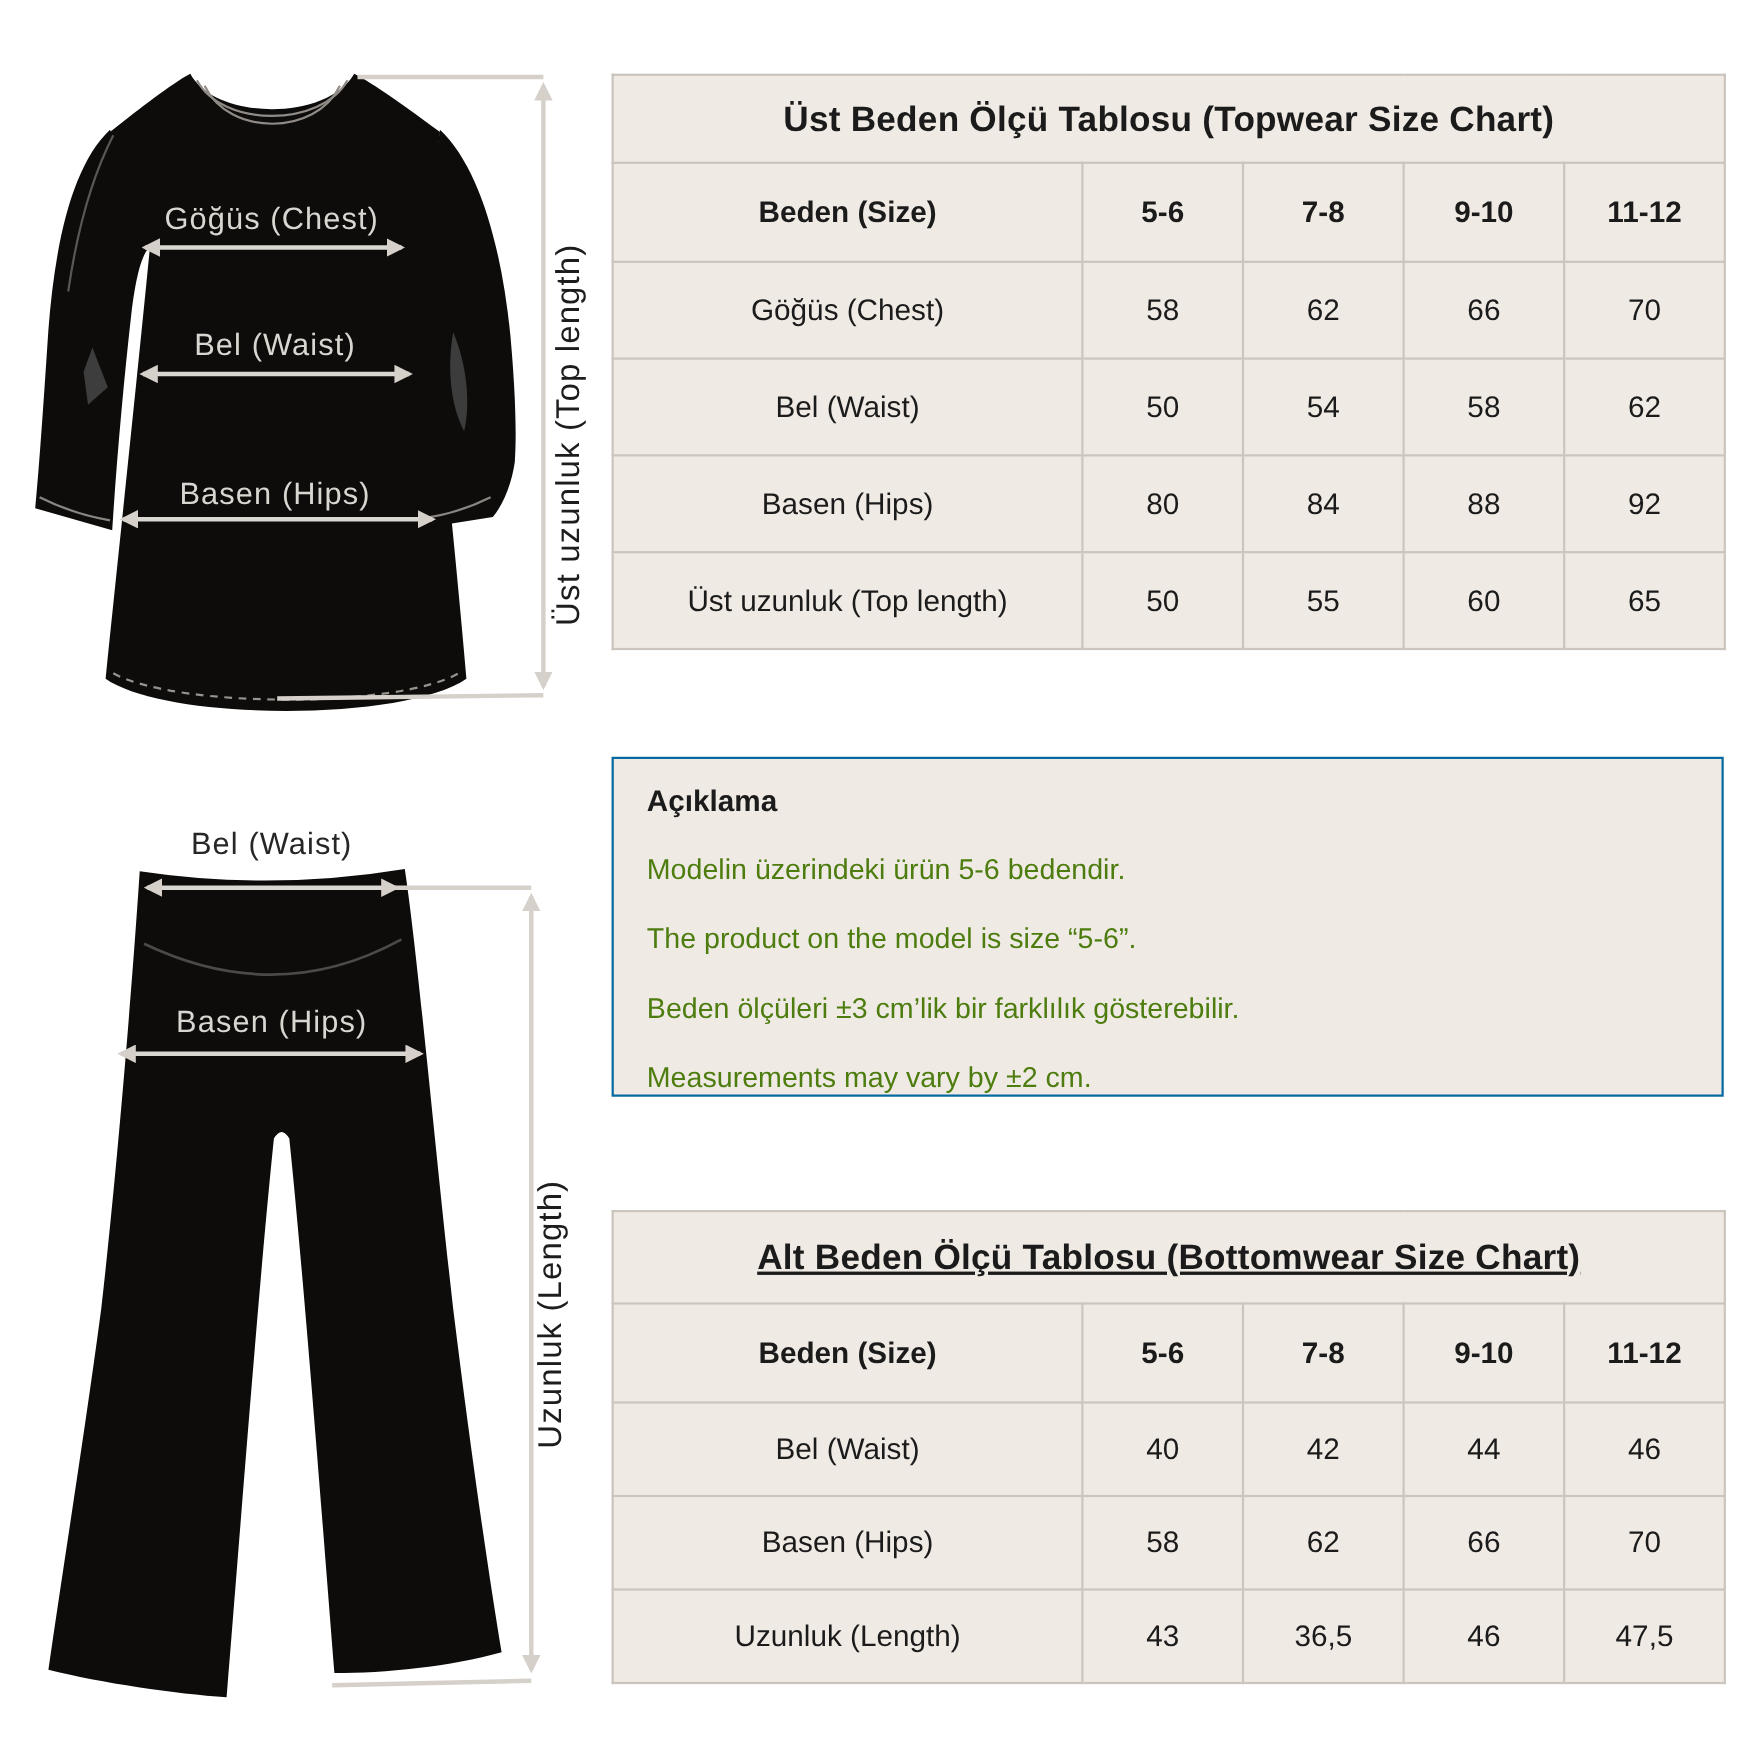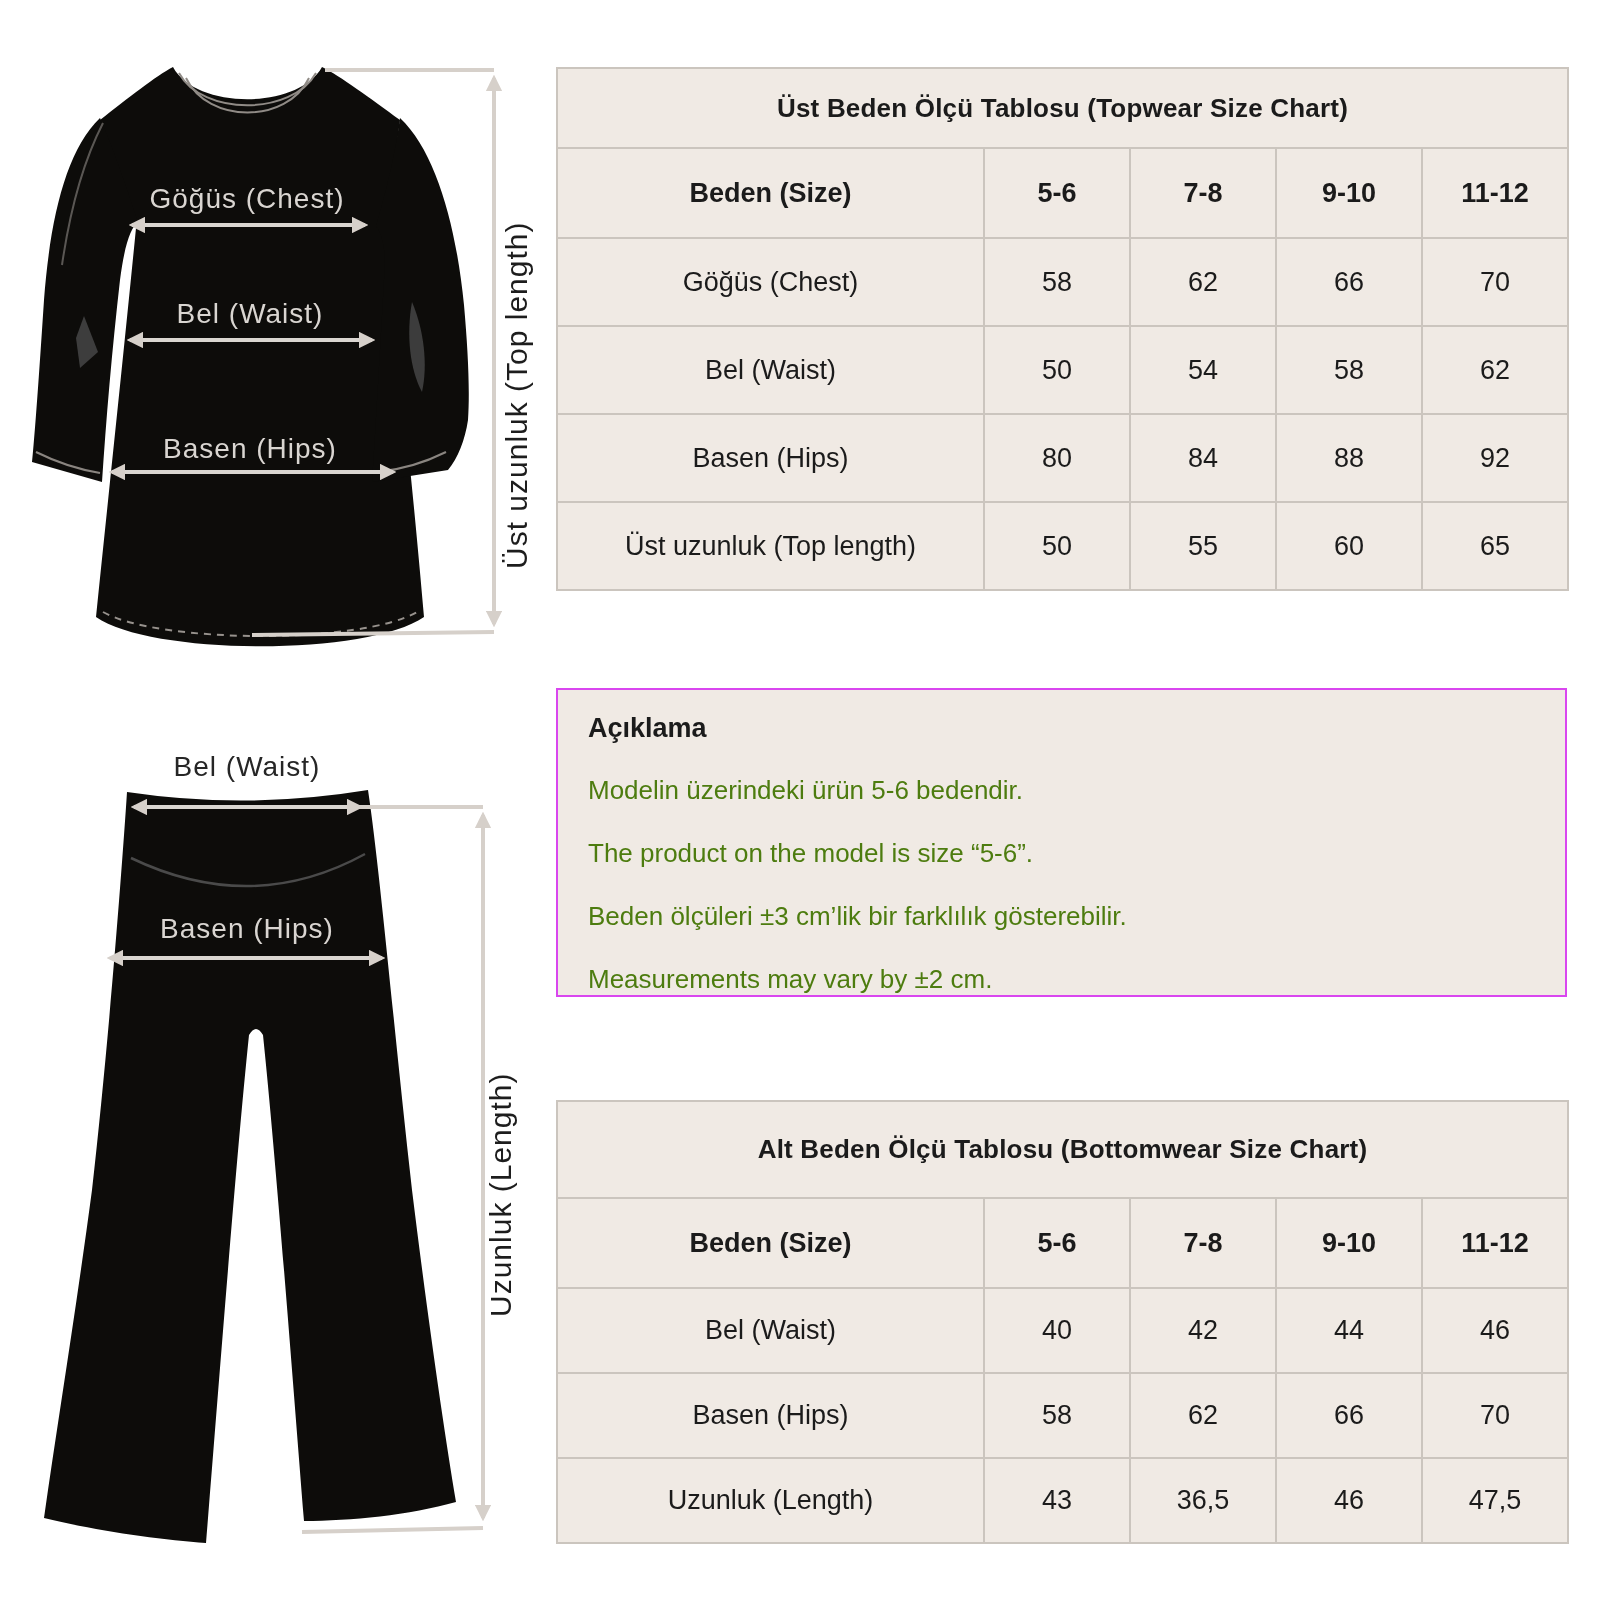--- a/index.html
+++ b/index.html
@@ -11,29 +11,29 @@
   .glabel{font-family:"Liberation Sans", sans-serif;font-size:28px;letter-spacing:1px;}
   .glabel-light{fill:#d9d5d1;}
   .glabel-dark{fill:#262626;}
   .vlabel{position:absolute;writing-mode:vertical-rl;transform:rotate(180deg);
           font-size:30px;color:#1d1d1d;letter-spacing:1px;text-align:center;white-space:nowrap;}
   .vlabel-top{left:500px;top:185px;height:420px;}
   .vlabel-bottom{left:484px;top:1055px;height:280px;}
   table.size-table{position:absolute;left:556px;border-collapse:collapse;table-layout:fixed;
           width:1011px;background:#f0eae4;font-size:27px;color:#1b1b1b;}
   table.size-table td{border:2px solid #cbc5be;padding:0;}
-  td.title-cell{font-weight:bold;text-align:center;font-size:26px;letter-spacing:.2px;}
-  tr.r-title{height:80px;} tr.r-title-b{height:97px;}
+  td.title-cell{font-weight:bold;text-align:center;font-size:32px;letter-spacing:.2px;}
+  tr.r-title{height:80px;} tr.r-title-b{height:84px;text-decoration:underline;}
   tr.r-head{height:90px;} tr.r-body{height:88px;} tr.r-body-b{height:85px;}
   td.label-cell{padding-left:24px;text-align:center;}
   td.head-cell{font-weight:bold;}
   td.num-cell{text-align:center;}
   .table-top{top:67px;} .table-bottom{top:1100px;}
   .note{position:absolute;left:556px;top:688px;width:1011px;height:309px;box-sizing:border-box;
-        background:#f0eae4;border:2px solid #d946ef;padding:20px 30px;}
+        background:#f0eae4;border:2px solid #0369a1;padding:20px 30px;}
   .note-title{font-weight:bold;font-size:27px;line-height:36px;margin:0 0 26px 0;}
   .note-line{font-size:26px;line-height:36px;margin:0 0 27px 0;color:#4d7c0f;}
 </style>
 </head>
 <body>
 
 <div class="canvas">
 
   <svg class="tunic-svg" width="540" height="680" viewBox="0 0 540 680">
     <defs>

